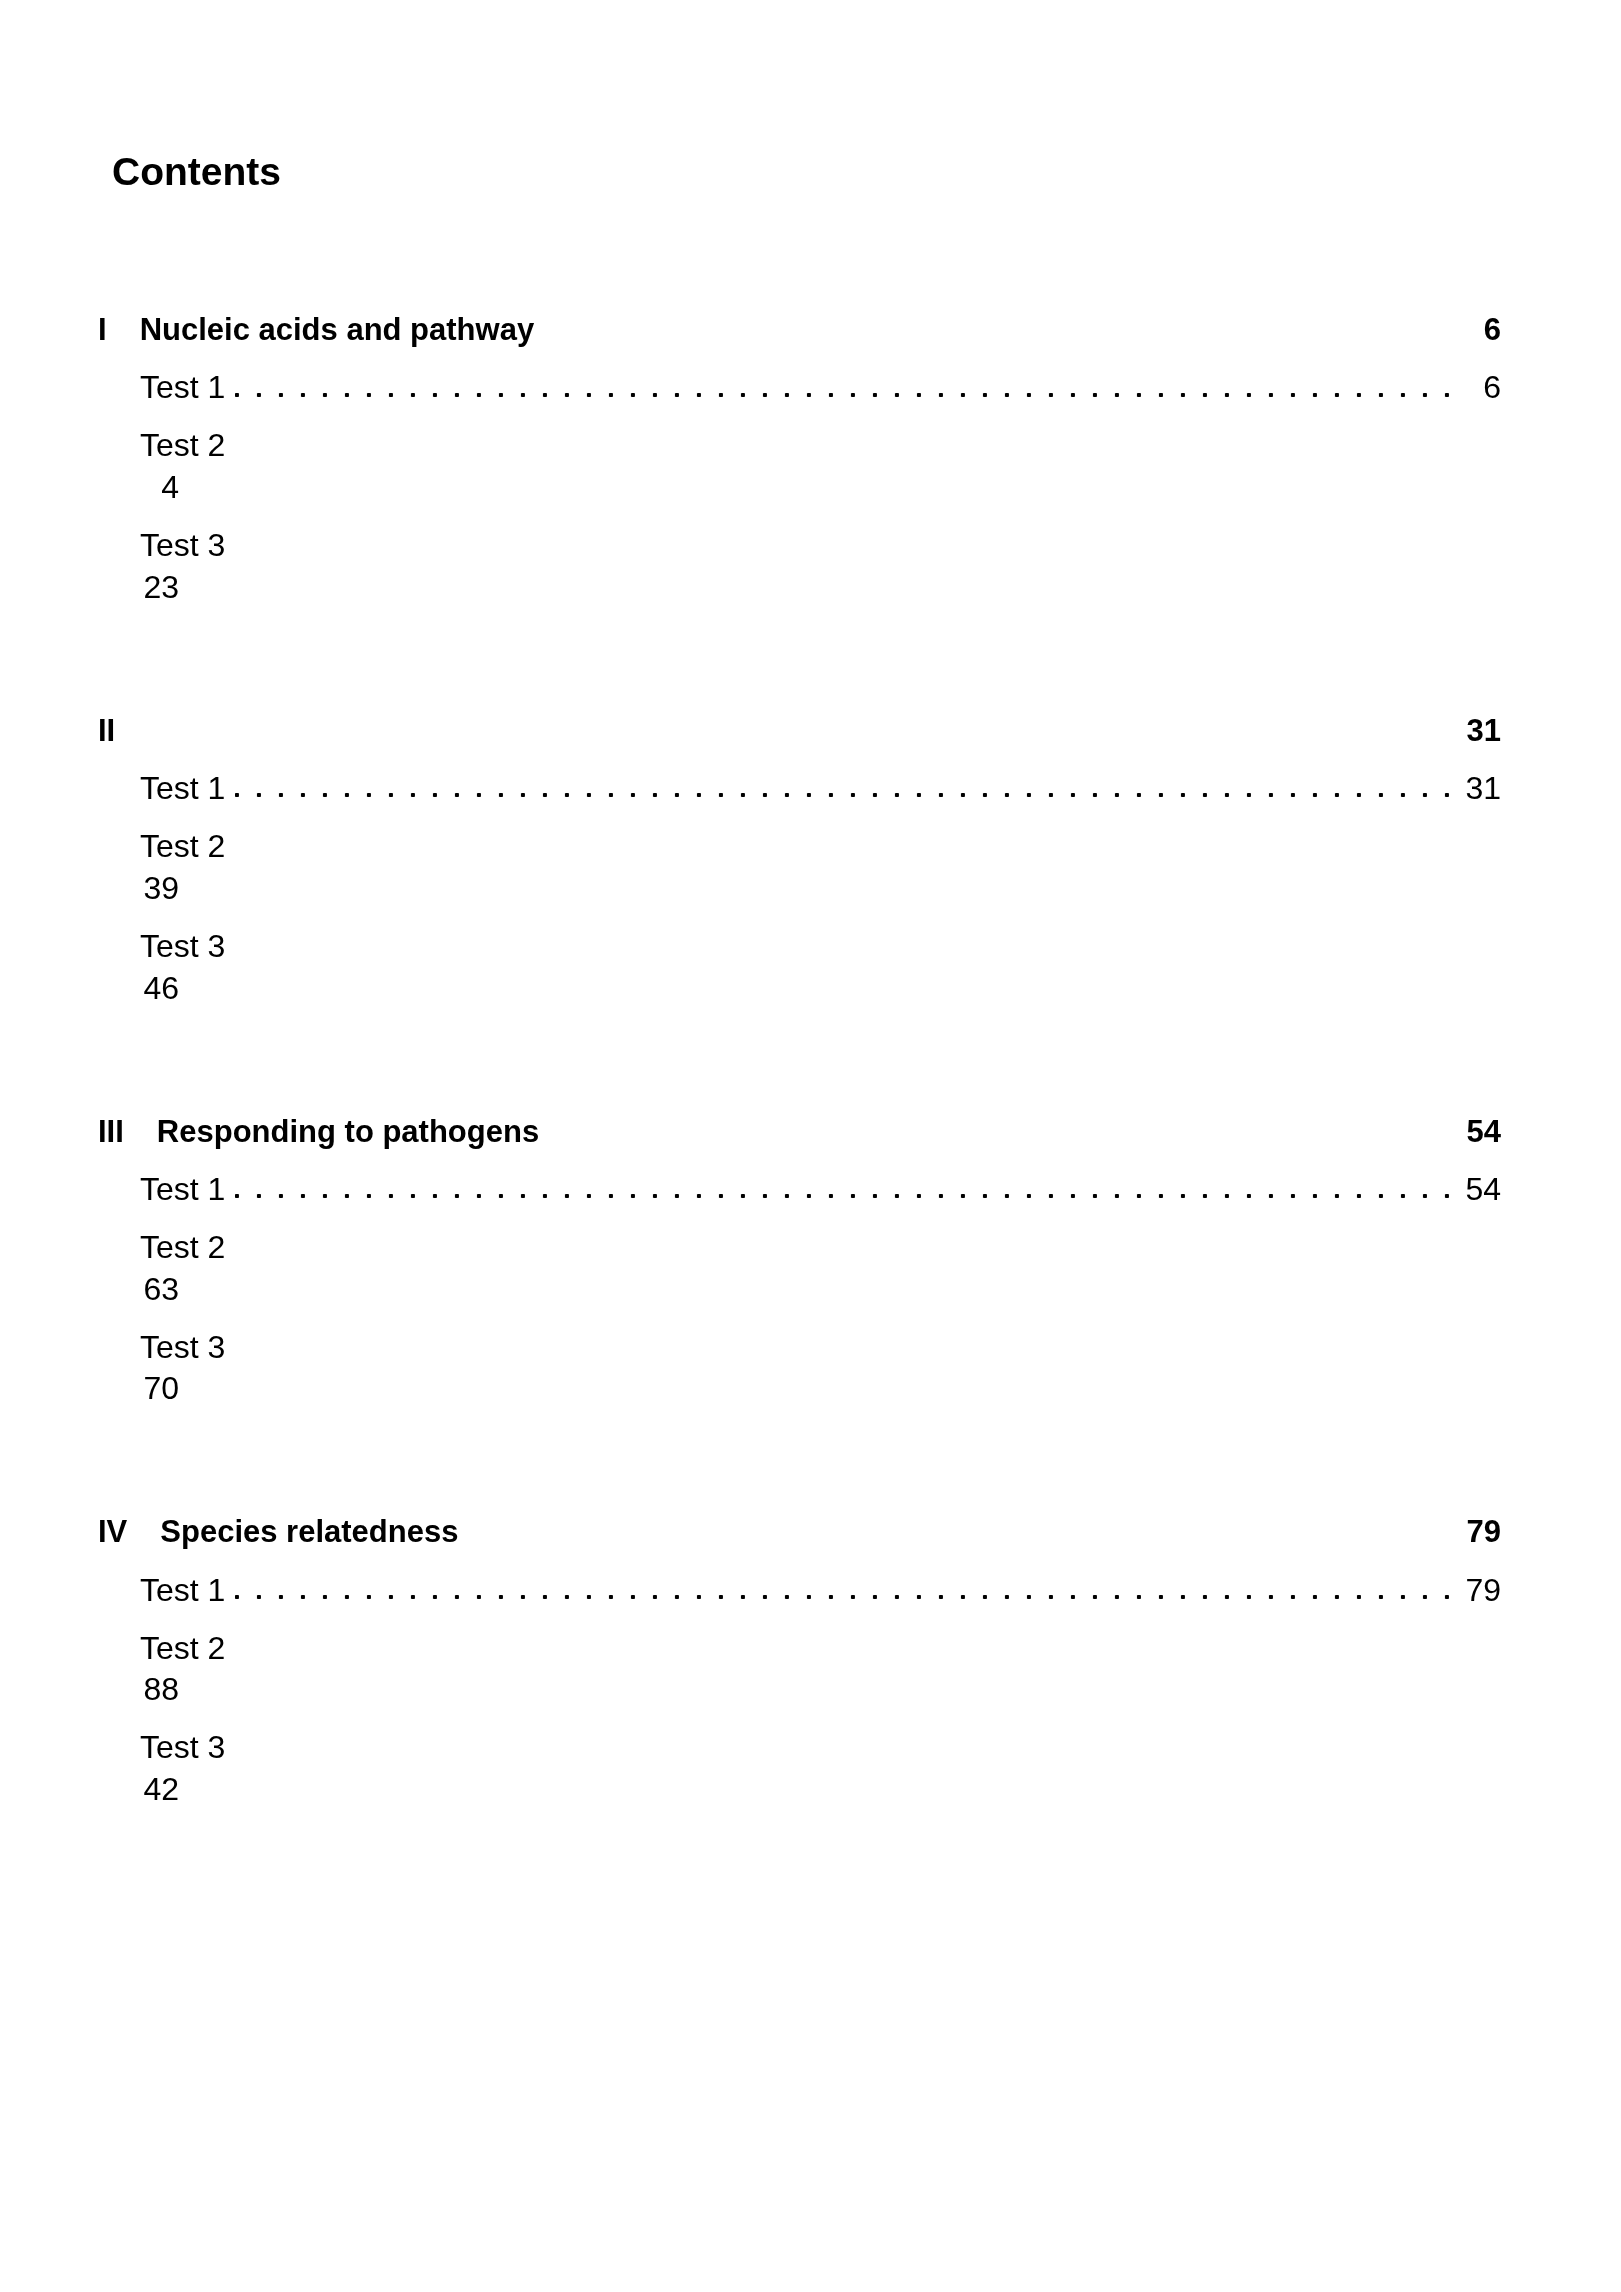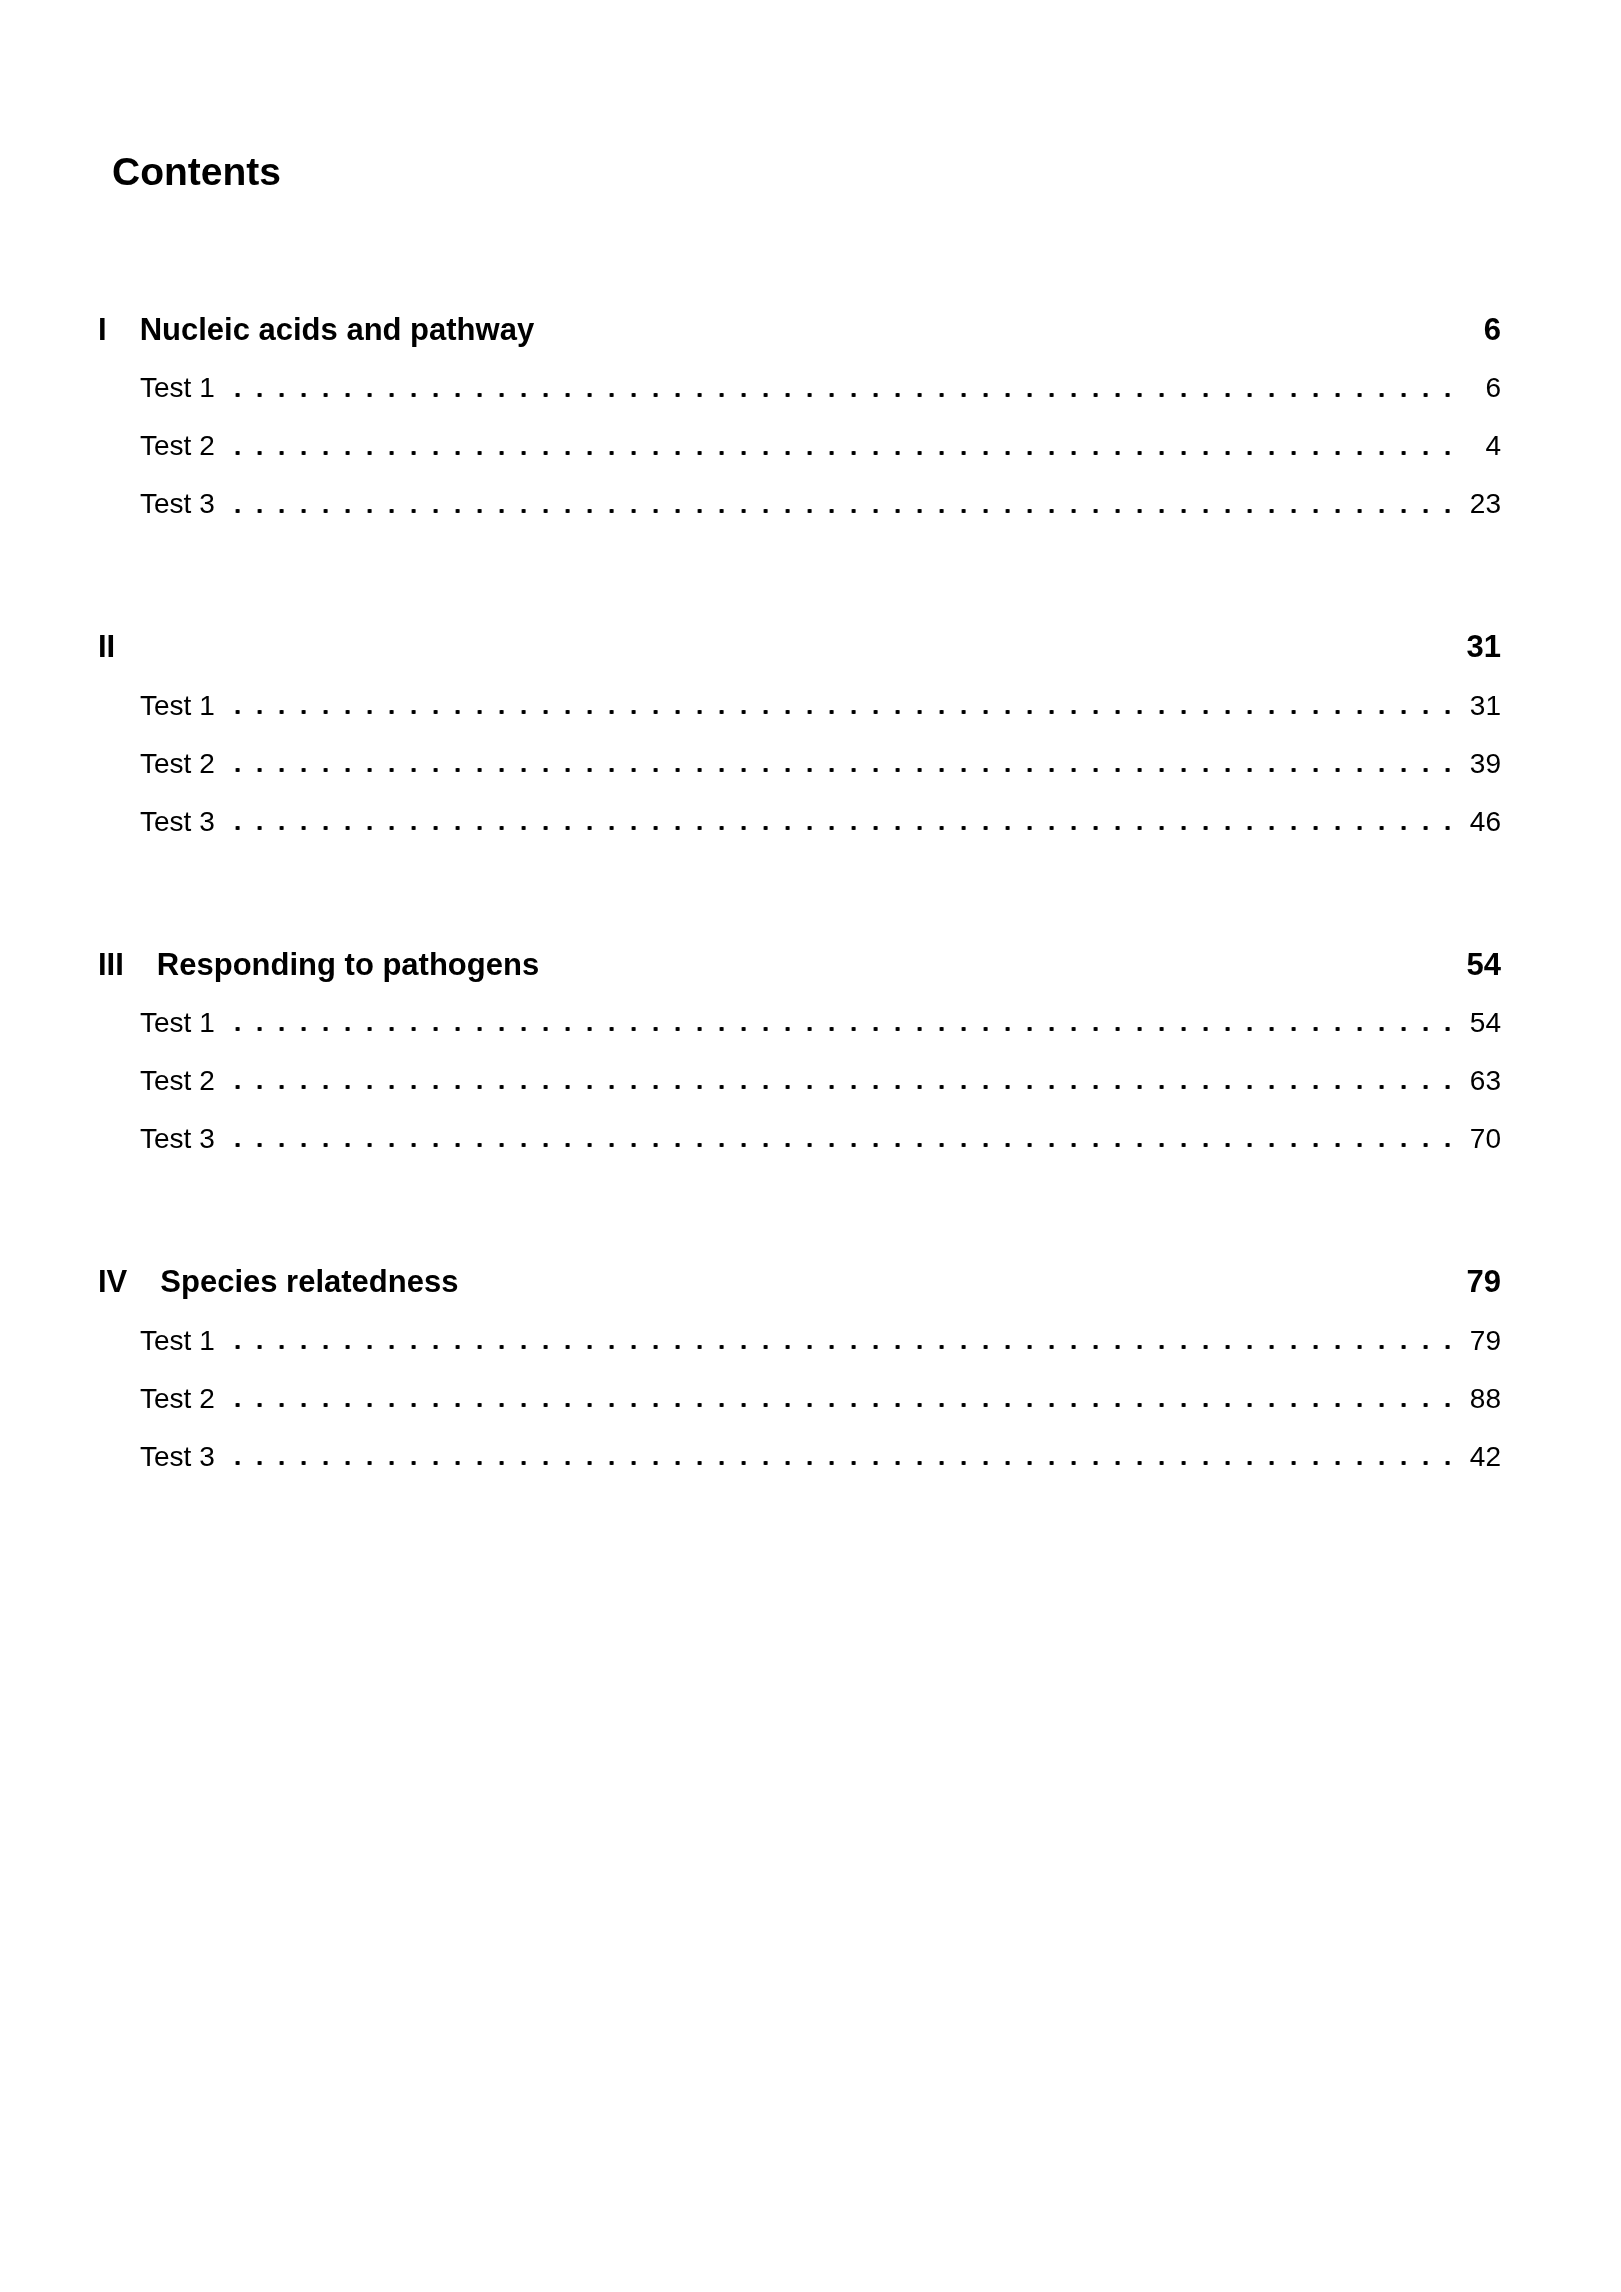--- a/index.html
+++ b/index.html
@@ -51,27 +51,28 @@
     flex: 1 1 auto;
   }
   .sec-page {
     display: inline-block;
     min-width: 39px;
     text-align: right;
   }
   .entry-row {
     display: flex;
     align-items: flex-start;
-    font-size: 28px;
+    font-size: 32px;
     line-height: 29px;
     font-weight: normal;
     padding-left: 42px;
   }
   .entry-row + .entry-row {
     margin-top: 29px;
+    flex-direction: column;
   }
   .entry-label {
     white-space: nowrap;
   }
   .leader {
     flex: 1 1 auto;
     align-self: flex-end;
     height: 9.8px;
     margin: 0 3.9px 2.9px 9.8px;
     background-image: radial-gradient(circle at 50% 50%, #000 2px, transparent 2.5px);

